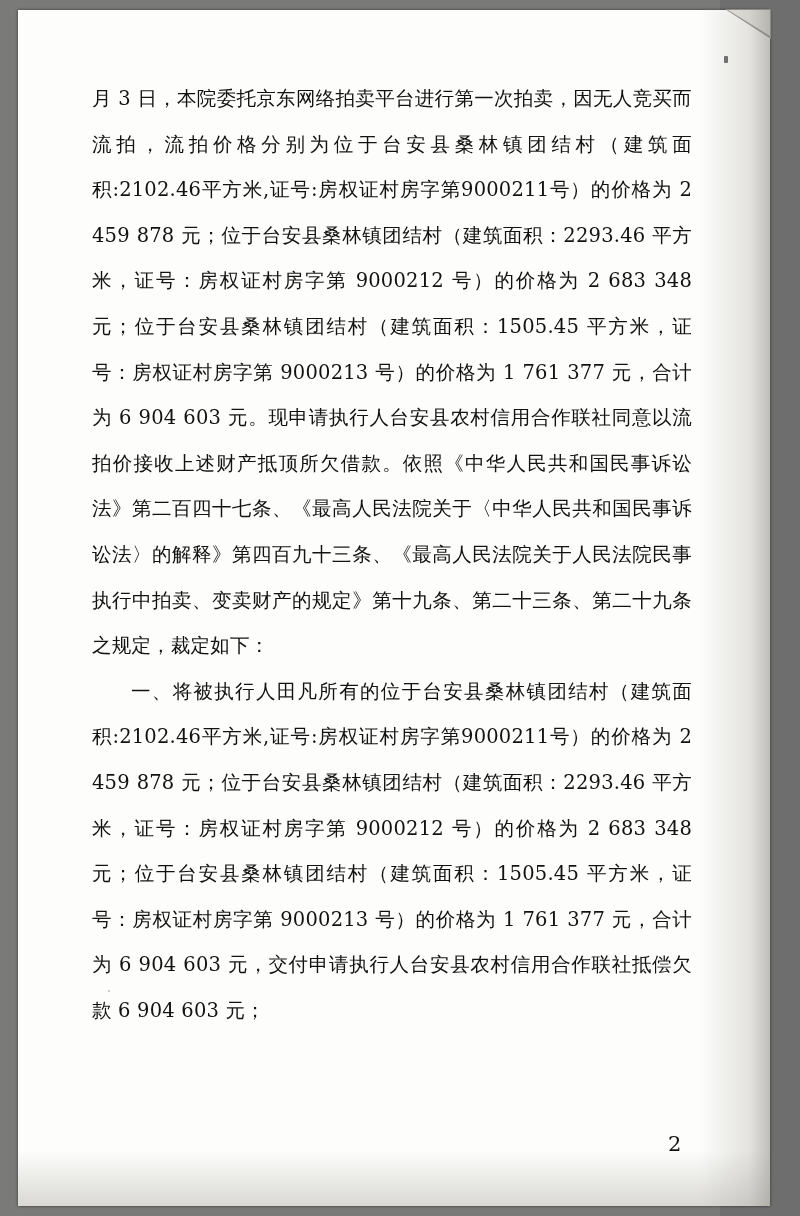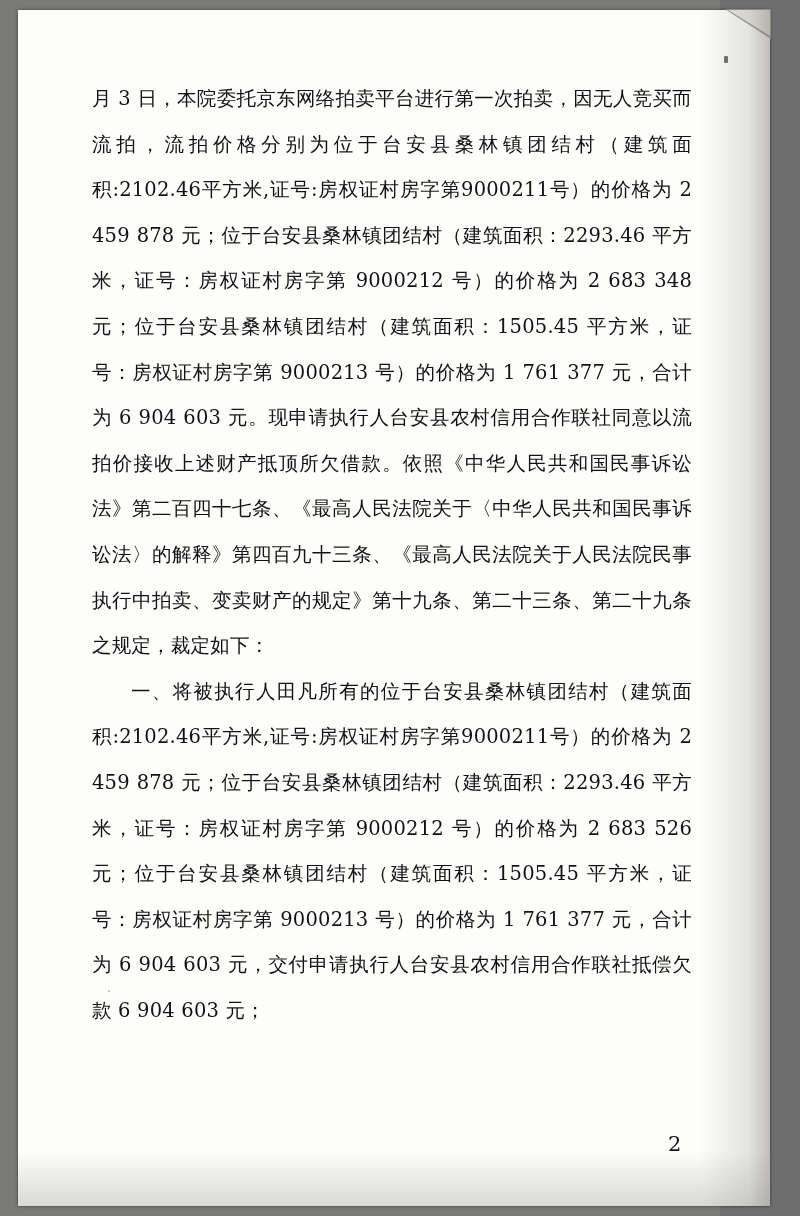--- a/index.html
+++ b/index.html
@@ -109,21 +109,21 @@
   <div class="paper">
 
     <div class="corner-fold"></div>
     <div class="corner-fold-inner"></div>
 
     <div class="speck speck-a"></div>
     <div class="speck speck-b"></div>
 
     <div class="doc-body">
       <p class="para">月 3 日，本院委托京东网络拍卖平台进行第一次拍卖，因无人竞买而流拍，流拍价格分别为位于台安县桑林镇团结村（建筑面积:2102.46平方米,证号:房权证村房字第9000211号）的价格为 2 459 878 元；位于台安县桑林镇团结村（建筑面积：2293.46 平方米，证号：房权证村房字第 9000212 号）的价格为 2 683 348 元；位于台安县桑林镇团结村（建筑面积：1505.45 平方米，证号：房权证村房字第 9000213 号）的价格为 1 761 377 元，合计为 6 904 603 元。现申请执行人台安县农村信用合作联社同意以流拍价接收上述财产抵顶所欠借款。依照《中华人民共和国民事诉讼法》第二百四十七条、《最高人民法院关于〈中华人民共和国民事诉讼法〉的解释》第四百九十三条、《最高人民法院关于人民法院民事执行中拍卖、变卖财产的规定》第十九条、第二十三条、第二十九条之规定，裁定如下：</p>
-      <p class="para indent">一、将被执行人田凡所有的位于台安县桑林镇团结村（建筑面积:2102.46平方米,证号:房权证村房字第9000211号）的价格为 2 459 878 元；位于台安县桑林镇团结村（建筑面积：2293.46 平方米，证号：房权证村房字第 9000212 号）的价格为 2 683 526 元；位于台安县桑林镇团结村（建筑面积：1505.45 平方米，证号：房权证村房字第 9000213 号）的价格为 1 761 377 元，合计为 6 904 603 元，交付申请执行人台安县农村信用合作联社抵偿欠款 6 904 603 元；</p>
+      <p class="para indent">一、将被执行人田凡所有的位于台安县桑林镇团结村（建筑面积:2102.46平方米,证号:房权证村房字第9000211号）的价格为 2 459 878 元；位于台安县桑林镇团结村（建筑面积：2293.46 平方米，证号：房权证村房字第 9000212 号）的价格为 2 683 348 元；位于台安县桑林镇团结村（建筑面积：1505.45 平方米，证号：房权证村房字第 9000213 号）的价格为 1 761 377 元，合计为 6 904 603 元，交付申请执行人台安县农村信用合作联社抵偿欠款 6 904 603 元；</p>
     </div>
 
     <div class="page-number">2</div>
 
     <div class="paper-shade-right"></div>
     <div class="paper-shade-bottom"></div>
   </div>
 </div>
 
 </body></html>

